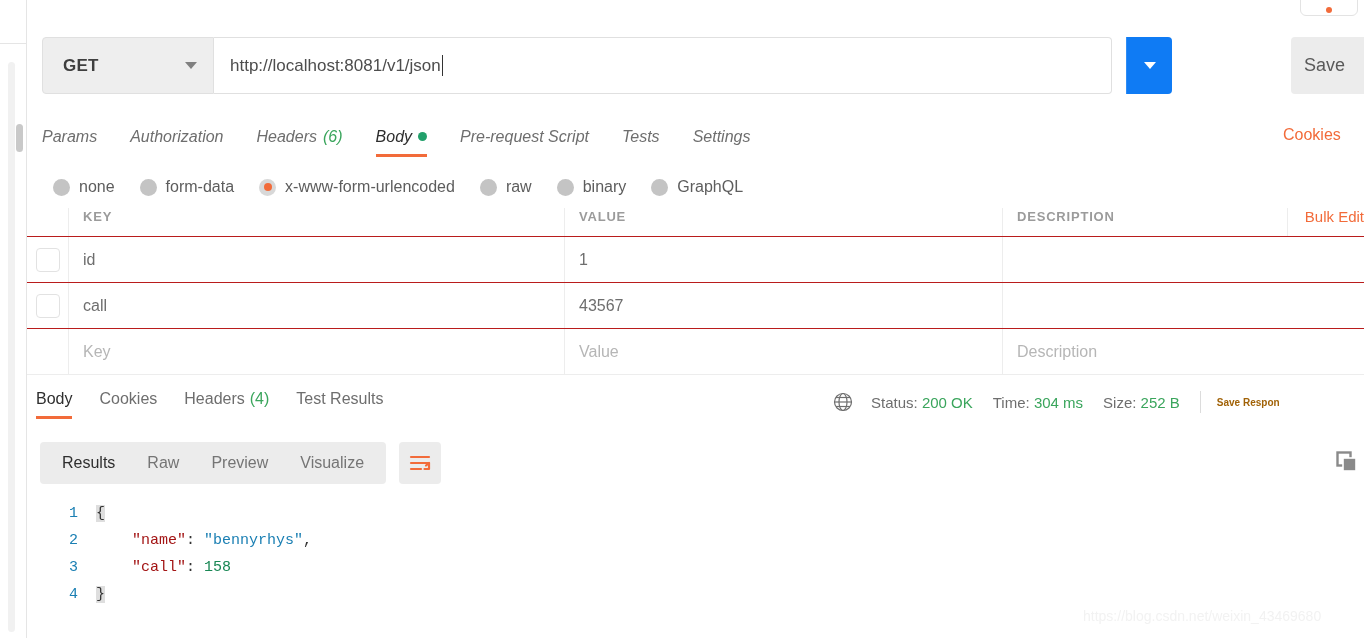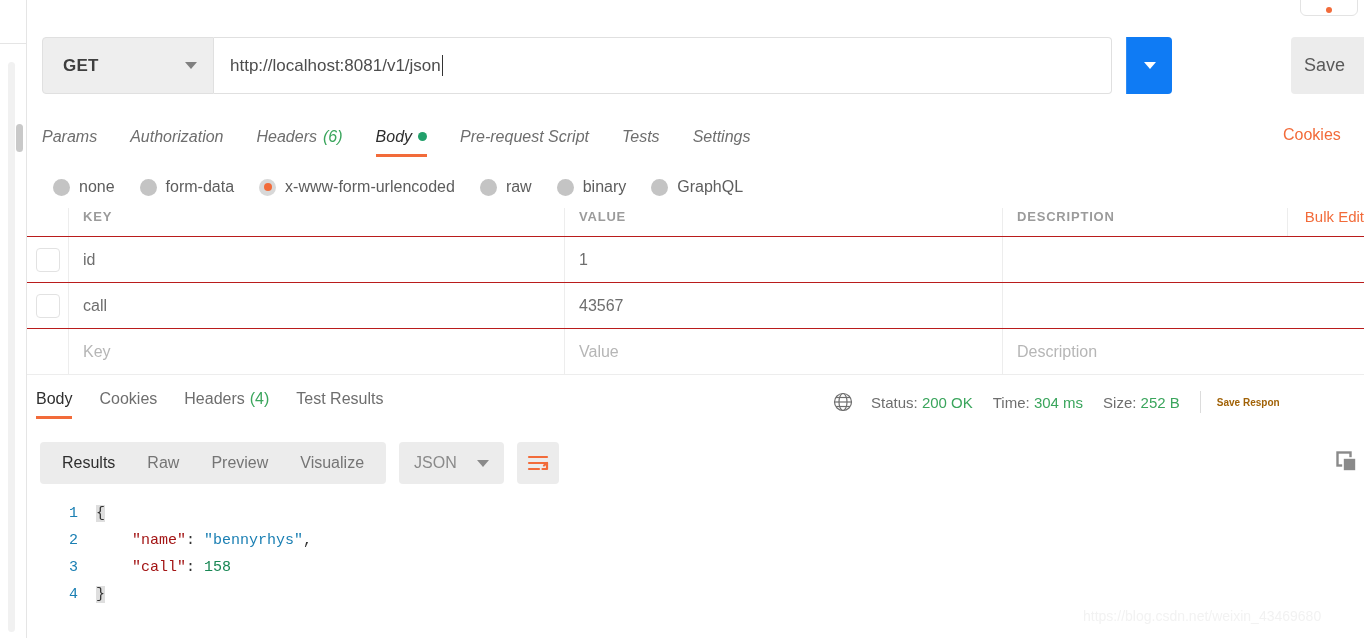--- a/index.html
+++ b/index.html
@@ -360,24 +360,20 @@
     <span class="save-resp">Save Respon</span>
   </div>
 
   <div class="pretty-bar">
     <div class="seg">
       <span class="seg-item active">Results</span>
       <span class="seg-item">Raw</span>
       <span class="seg-item">Preview</span>
       <span class="seg-item">Visualize</span>
     </div>
-    <div class="json-select">
-      <span class="json-label">JSON</span>
-      <span class="caret-sm"></span>
-    </div>
     <div class="wrap-btn">
       <svg width="22" height="20" viewBox="0 0 22 20">
         <line x1="2" y1="4" x2="20" y2="4" stroke="#f26b3a" stroke-width="2.2" stroke-linecap="round"></line>
         <line x1="2" y1="10" x2="20" y2="10" stroke="#f26b3a" stroke-width="2.2" stroke-linecap="round"></line>
         <line x1="2" y1="16" x2="12" y2="16" stroke="#f26b3a" stroke-width="2.2" stroke-linecap="round"></line>
         <path d="M17 12.5 L20 10 L20 16 L15.5 16" fill="none" stroke="#f26b3a" stroke-width="2.2" stroke-linecap="round" stroke-linejoin="round"></path>
       </svg>
     </div>
   </div>
 

